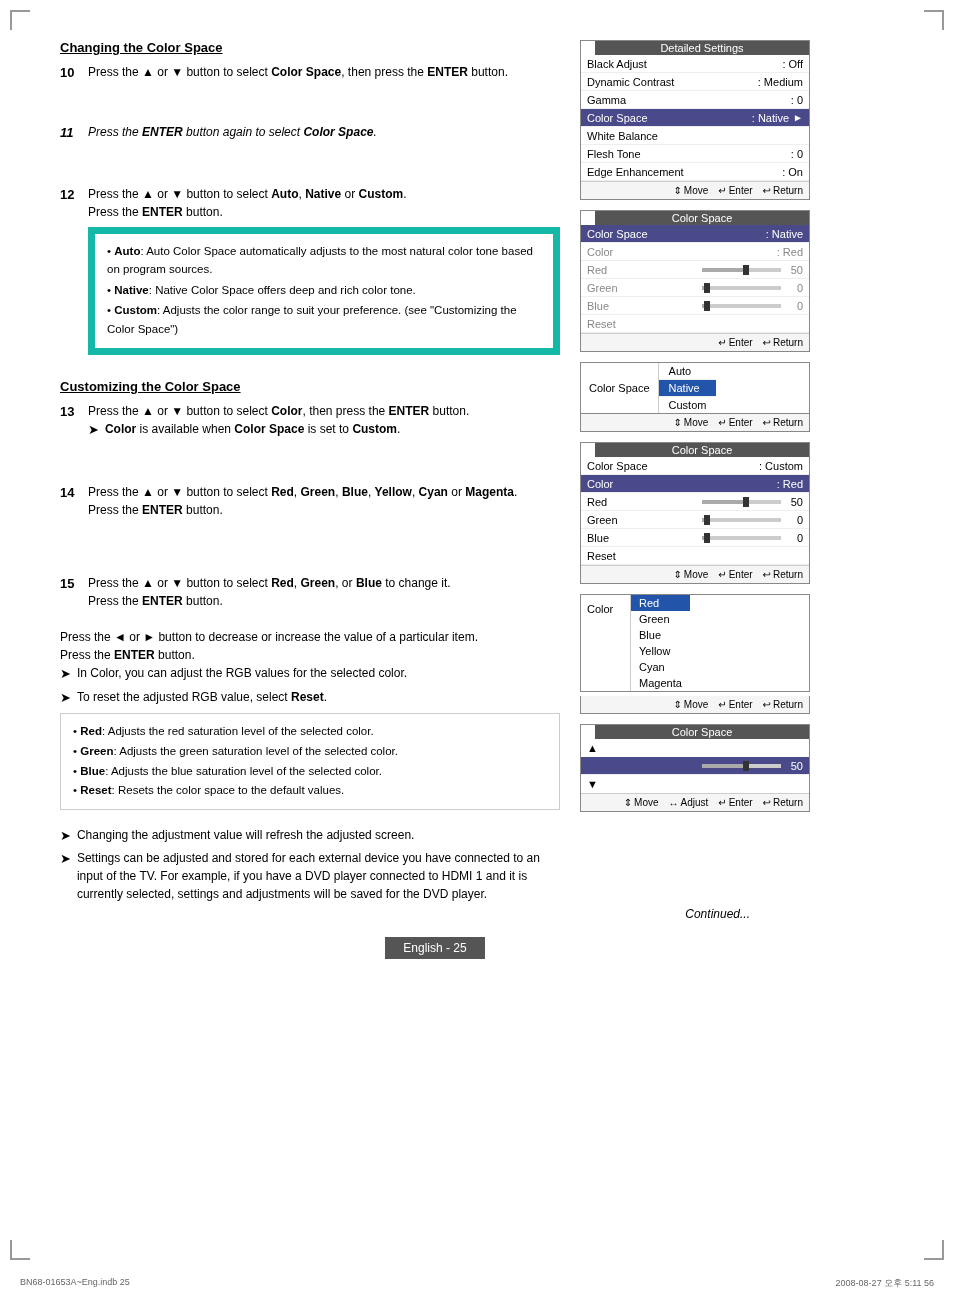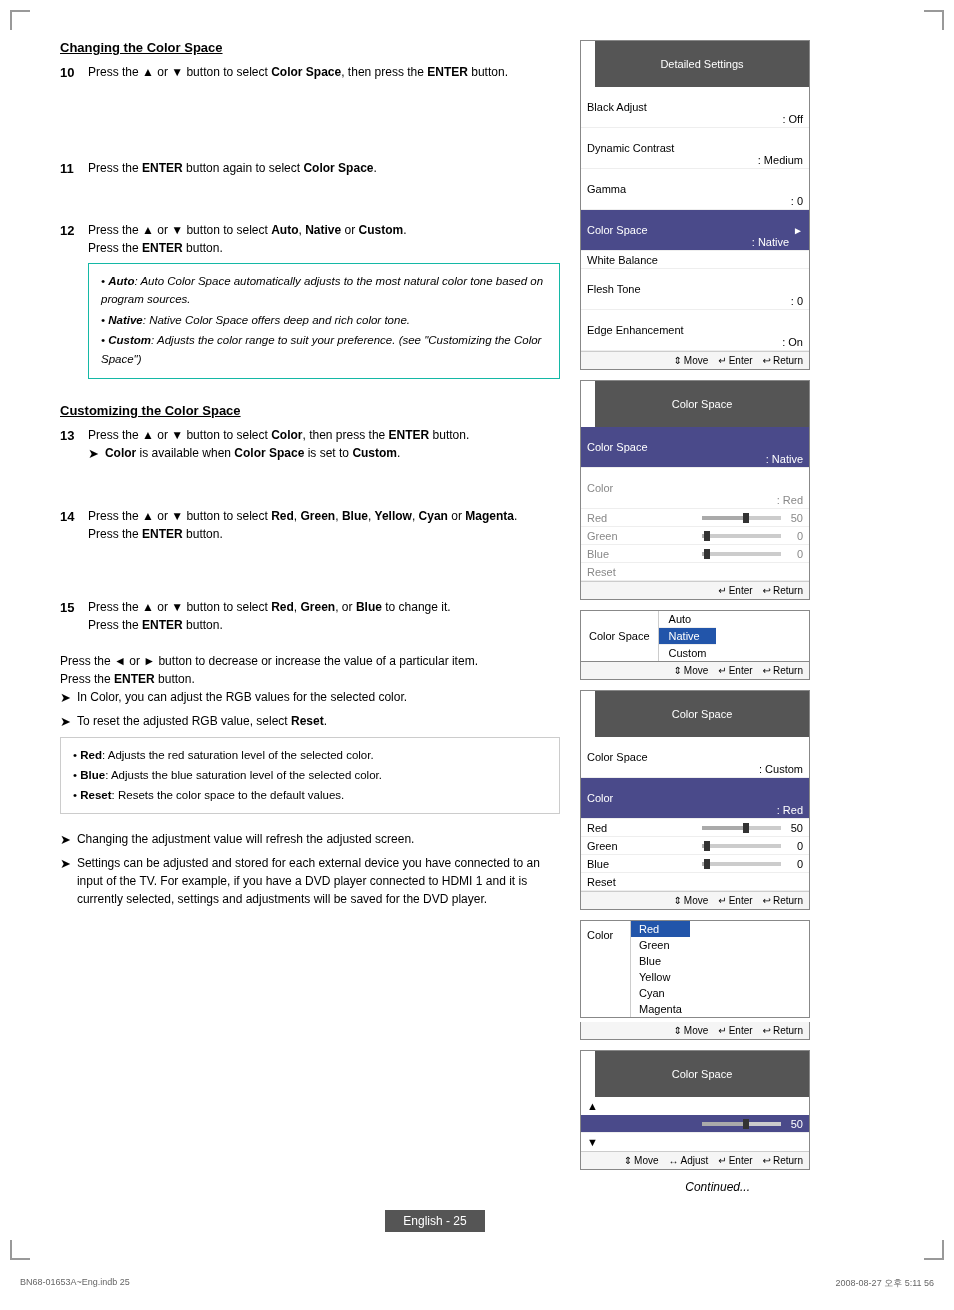--- a/index.html
+++ b/index.html
@@ -80,27 +80,26 @@
     .step-content {
       flex: 1;
     }
 
     .step-content b {
       font-weight: bold;
     }
 
     
     .bullet-box {
-      border: 1px solid #14b8a6;
+      border: 7px solid #14b8a6;
       padding: 8px 12px;
       margin: 6px 0;
       font-size: 11.5px;
       line-height: 1.6;
       background: #fff;
-      font-style: italic;
     }
 
     .bullet-box p {
       margin-bottom: 2px;
     }
 
     .bullet-box b {
       font-weight: bold;
     }
 
@@ -137,21 +136,21 @@
       border: 1px solid #888;
       margin-bottom: 10px;
       background: #fff;
       font-size: 11px;
     }
 
     .ui-panel-title {
       background: #555;
       color: #fff;
       text-align: center;
-      padding: 17px 6px;
+      padding: 1px 6px;
       font-size: 11px;
       font-weight: normal;
       margin-left: 14px;
     }
 
     .ui-panel-row {
       display: flex;
       align-items: center;
       padding: 2px 6px;
       font-size: 11px;
@@ -169,21 +168,20 @@
     }
 
     .row-label {
       flex: 1;
       font-size: 11px;
     }
 
     .row-value {
       font-size: 11px;
       margin-left: 4px;
-      margin-top: 24px;
     }
 
     .row-arrow {
       font-size: 10px;
       margin-left: 4px;
     }
 
     
     .slider-container {
       display: flex;
@@ -287,21 +285,21 @@
 
       <h2 class="section-heading">Changing the Color Space</h2>
 
       <div class="step">
         <div class="step-num">10</div>
         <div class="step-content">
           Press the ▲ or ▼ button to select <b>Color Space</b>, then press the <b>ENTER</b> button.
         </div>
       </div>
 
-      <div class="step" style="margin-top:76px;">
+      <div class="step" style="margin-top:40px;font-style:italic;">
         <div class="step-num">11</div>
         <div class="step-content">
           Press the <b>ENTER</b> button again to select <b>Color Space</b>.
         </div>
       </div>
 
       <div class="step" style="margin-top:43px;">
         <div class="step-num">12</div>
         <div class="step-content">
           Press the ▲ or ▼ button to select <b>Auto</b>, <b>Native</b> or <b>Custom</b>.<br>
@@ -351,20 +349,21 @@
           <div class="arrow-note">
             <span class="arrow">➤</span>
             <span>In Color, you can adjust the RGB values for the selected color.</span>
           </div>
           <div class="arrow-note">
             <span class="arrow">➤</span>
             <span>To reset the adjusted RGB value, select <b>Reset</b>.</span>
           </div>
           <div class="small-bullet-box">
             <p>• <b>Red</b>: Adjusts the red saturation level of the selected color.</p>
+            <p>• <b>Green</b>: Adjusts the green saturation level of the selected color.</p>
             <p>• <b>Blue</b>: Adjusts the blue saturation level of the selected color.</p>
             <p>• <b>Reset</b>: Resets the color space to the default values.</p>
           </div>
         </div>
       </div>
 
       <div style="margin-top: 10px; font-size: 12px; line-height: 1.5;">
         <div class="arrow-note">
           <span class="arrow">➤</span>
           <span>Changing the adjustment value will refresh the adjusted screen.</span>

